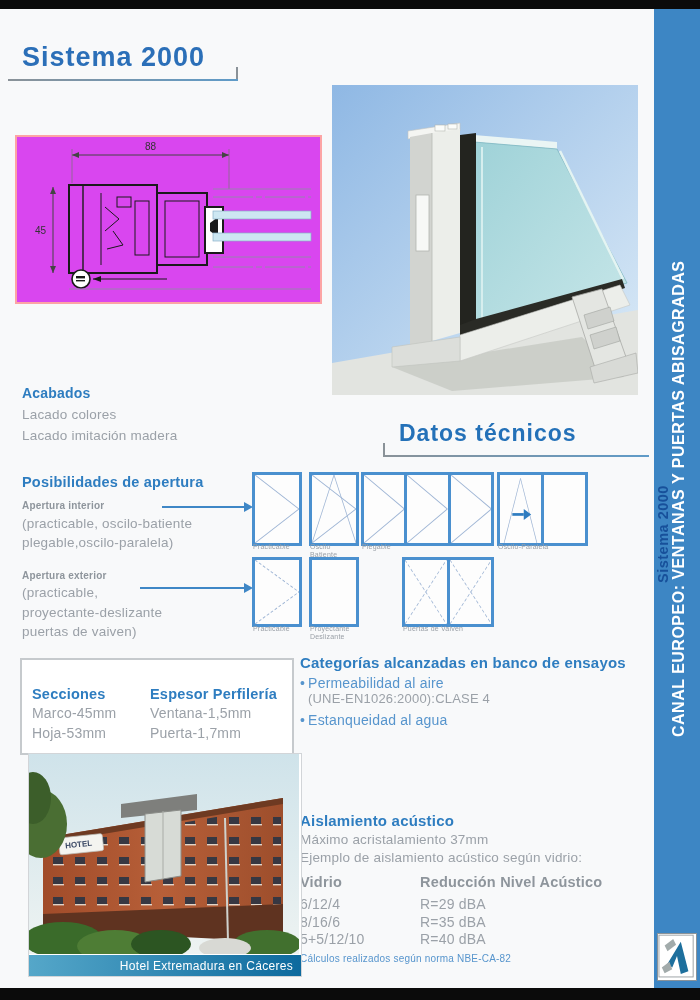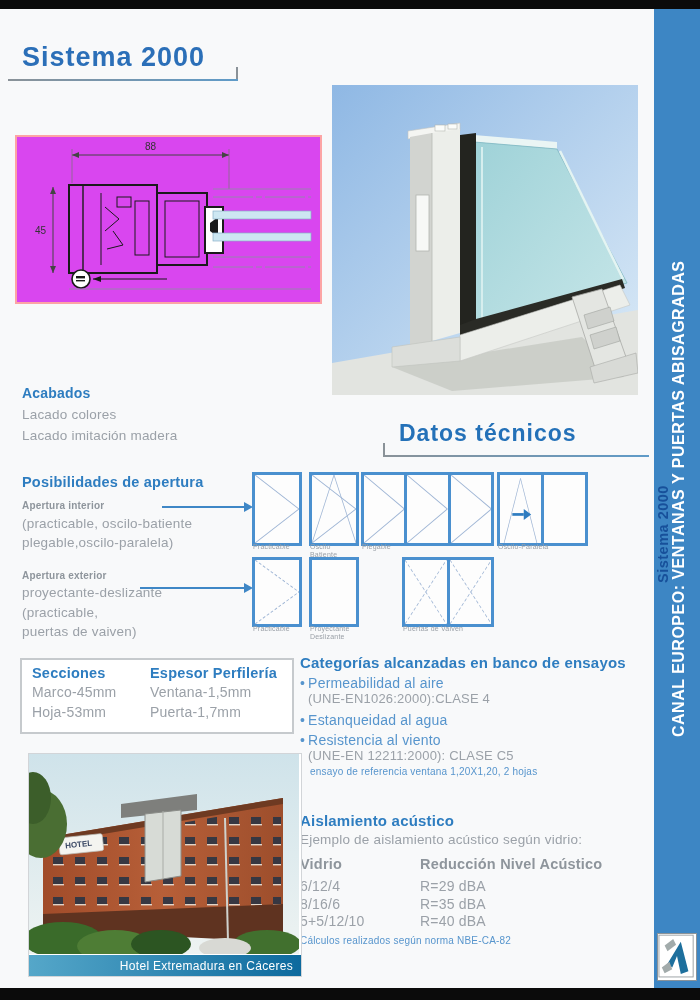--- a/index.html
+++ b/index.html
@@ -49,21 +49,21 @@
 
   
   .diag{position:absolute;border:3px solid #4a90cf;background:#fdfdfd;display:flex;}
   .diag .cell{flex:1;position:relative;}
   .diag .cell + .cell{border-left:3px solid #4a90cf;}
   .diag svg{position:absolute;inset:0;width:100%;height:100%;}
   .diag-label{position:absolute;font-size:7px;line-height:1.15;color:#9aa0a7;letter-spacing:.2px;}
 
   
   #secciones{position:absolute;left:20px;top:658px;width:252px;background:#fff;
-             border:2px solid #c6cacd;padding:3px 8px 10px 10px;font-size:14px;letter-spacing:.2px;}
+             border:2px solid #c6cacd;padding:24px 8px 10px 10px;font-size:14px;letter-spacing:.2px;}
   #secciones .row{display:flex;line-height:1.4;}
   #secciones .c1{width:118px;}
   #secciones .head{font-size:14.5px;}
 
   
   #categorias{position:absolute;left:300px;top:654px;width:348px;letter-spacing:.2px;}
   #categorias .title{font-size:15px;}
   .cat-name{color:#5795cd;font-size:14px;margin-top:4px;}
   .cat-name::before{content:"\2022";margin-right:3px;color:#5795cd;}
   .cat-norm{color:#9ba1a8;font-size:13px;margin-left:8px;line-height:1.3;}
@@ -204,22 +204,22 @@
       <i class="tick"></i>
     </div>
 
   <div id="apertura">
     <div class="h-blue">Posibilidades de apertura</div>
     <div class="bold-gray">Apertura interior</div>
     <div class="gray">(practicable, oscilo-batiente</div>
     <div class="gray">plegable,oscilo-paralela)</div>
     <div class="spacer"></div>
     <div class="bold-gray">Apertura exterior</div>
+    <div class="gray">(practicable,</div>
     <div class="gray">proyectante-deslizante</div>
-    <div class="gray">(practicable,</div>
     <div class="gray">puertas de vaiven)</div>
   </div>
   <div id="arrow-interior" class="arrow"></div>
   <div id="arrow-exterior" class="arrow"></div>
 
   <div class="diag" style="left:252px;top:472px;width:44px;height:68px;">
     <div class="cell">
         <svg viewBox="0 0 100 100" preserveAspectRatio="none">
       <line x1="0" y1="0" x2="100" y2="50" stroke="#9db4d4" stroke-width="1.6"></line>
       <line x1="0" y1="100" x2="100" y2="50" stroke="#9db4d4" stroke-width="1.6"></line>
@@ -318,29 +318,25 @@
 
   <div id="categorias">
     <div class="h-blue title">Categorías alcanzadas en banco de ensayos</div>
     <div class="cat-item">
       <div class="cat-name">Permeabilidad al aire</div>
       <div class="cat-norm">(UNE-EN1026:2000):CLASE 4</div>
     </div>
     <div class="cat-item">
       <div class="cat-name">Estanqueidad al agua</div>
     </div>
-    <div class="cat-item">
-      <div class="cat-name">Resistencia al viento</div>
-      <div class="cat-norm">(UNE-EN 12211:2000): CLASE C5</div>
-      <div class="cat-note">ensayo de referencia ventana 1,20X1,20, 2 hojas</div>
-    </div>
   </div>
 
   <div id="acustico">
     <div class="h-blue title">Aislamiento acústico</div>
+    <div class="l">Máximo acristalamiento 37mm</div>
     <div class="l">Ejemplo de aislamiento acústico según vidrio:</div>
     <div class="tbl">
       <div class="trow thead">
         <div class="c1">Vidrio</div>
         <div>Reducción Nivel Acústico</div>
       </div>
       <div class="trow">
         <div class="c1">6/12/4</div>
         <div>R=29 dBA</div>
       </div>

